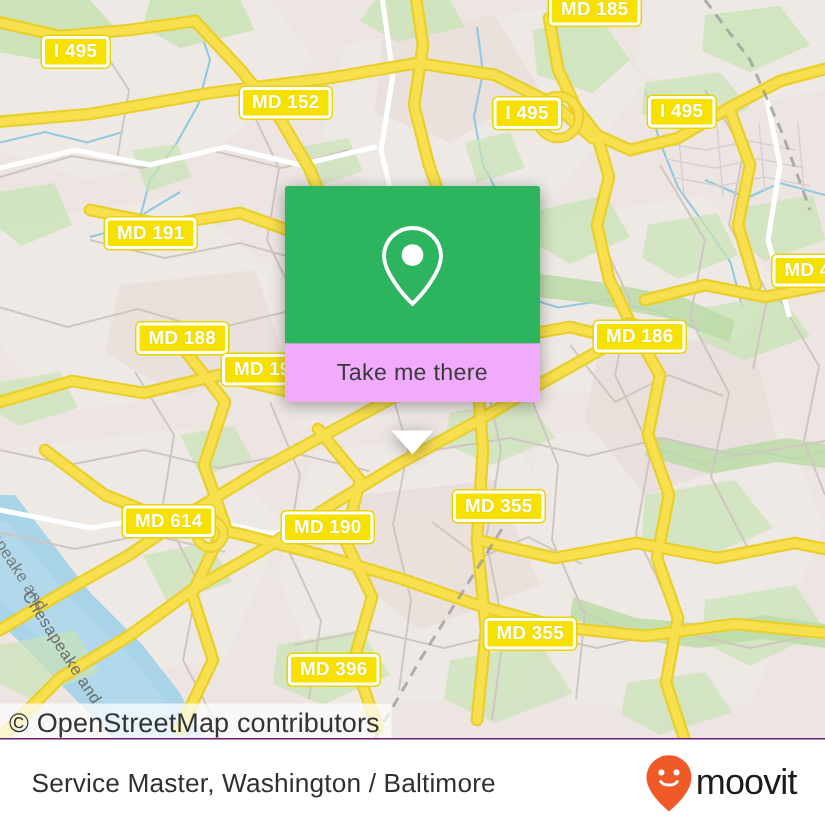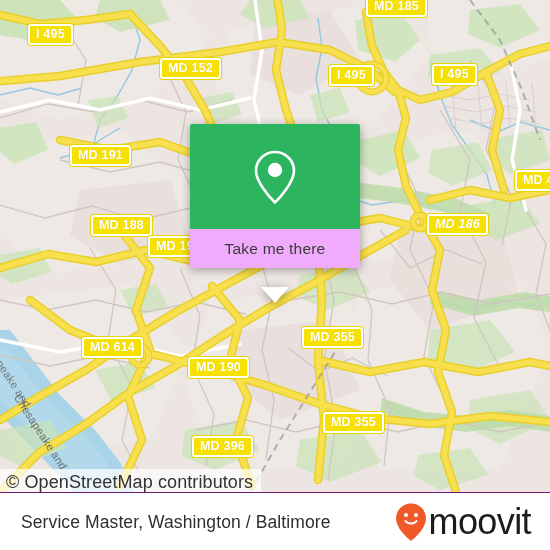--- a/index.html
+++ b/index.html
@@ -44,21 +44,21 @@
   #bottombar{
     position:absolute;left:0;top:492px;width:550px;height:58px;
     background:#fff;display:flex;align-items:center;z-index:70;
     border-top:1px solid #701a75;
   }
   #bottombar .place-title{
     font-size:17.5px;color:#2f2f2f;margin-left:21px;letter-spacing:.1px;white-space:nowrap;
   }
   #logo{margin-left:auto;margin-right:19px;display:flex;align-items:center;}
   #logo .wordmark{
-    font-size:36px;color:#1c1c1c;letter-spacing:-.6px;line-height:1;
+    font-size:24px;color:#1c1c1c;letter-spacing:-.6px;line-height:1;
     margin-left:1px;font-weight:400;
   }
 
   
   .shield{
     position:absolute;z-index:30;
     background:#f7e100;border:2px solid #ffffff;border-radius:3px;
     color:#fff;font-size:12.5px;font-weight:bold;
     padding:1px 6px 2px 6px;white-space:nowrap;
     box-shadow:0 0 0 1px #e8d400;
@@ -260,24 +260,24 @@
 
     <div class="shield" style="left:28px;top:24px;">I 495</div>
     <div class="shield" style="left:160px;top:58px;">MD 152</div>
     <div class="shield" style="left:366px;top:-4px;">MD 185</div>
     <div class="shield" style="left:329px;top:65px;">I 495</div>
     <div class="shield" style="left:432px;top:64px;">I 495</div>
     <div class="shield" style="left:70px;top:145px;text-align:center;">MD 191</div>
     <div class="shield" style="left:515px;top:170px;">MD 41</div>
     <div class="shield" style="left:47px;top:215px;margin-left:44px;">MD 188</div>
     <div class="shield" style="left:148px;top:236px;">MD 19</div>
-    <div class="shield" style="left:427px;top:214px;font-style:italic;">MD 186</div>
+    <div class="shield" style="left:396px;top:214px;">MD 186</div>
     <div class="shield" style="left:302px;top:327px;">MD 355</div>
     <div class="shield" style="left:82px;top:337px;">MD 614</div>
-    <div class="shield" style="left:188px;top:357px;">MD 190</div>
+    <div class="shield" style="left:188px;top:341px;">MD 190</div>
     <div class="shield" style="left:323px;top:412px;">MD 355</div>
     <div class="shield" style="left:192px;top:436px;">MD 396</div>
 
     <div class="osm-attrib">© OpenStreetMap contributors</div>
   </div>
 
   <div id="popup">
     <div class="card-top" style="background:#2cb45f;">
       <svg width="46" height="56" viewBox="0 0 46 56">
         <path d="M23 3 C12.5 3 4 11.4 4 21.8 C4 32.5 17 48 23 53.5 C29 48 42 32.5 42 21.8 C42 11.4 33.5 3 23 3 Z" fill="none" stroke="#ffffff" stroke-width="2.6"></path>

